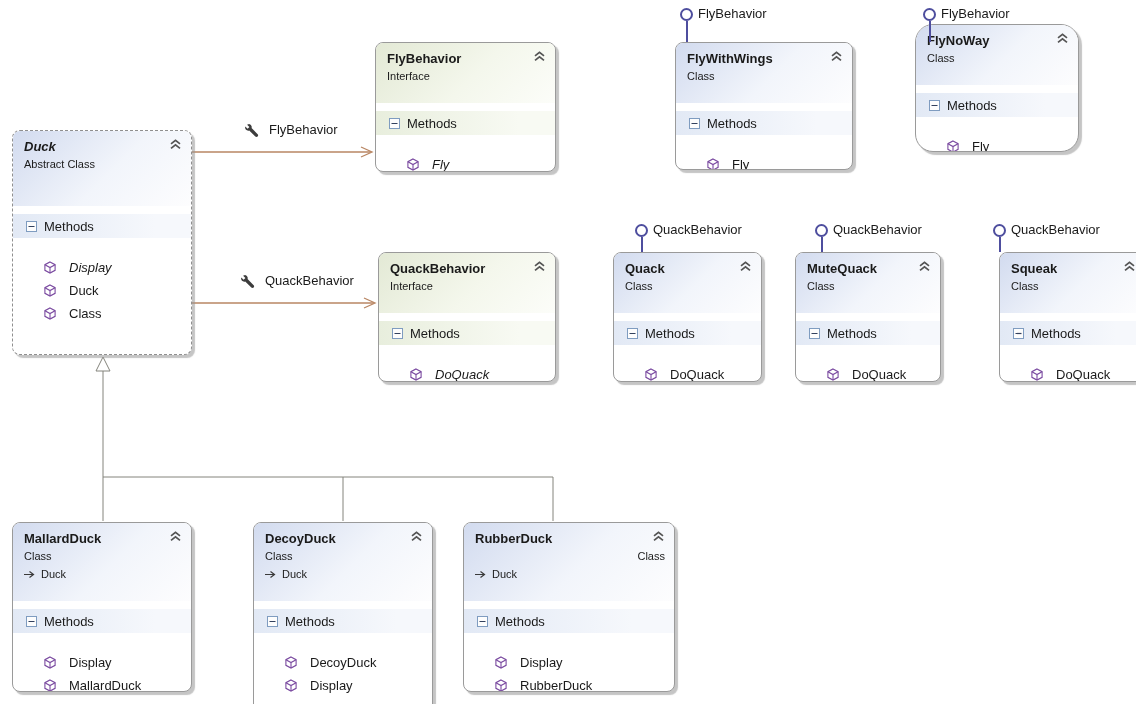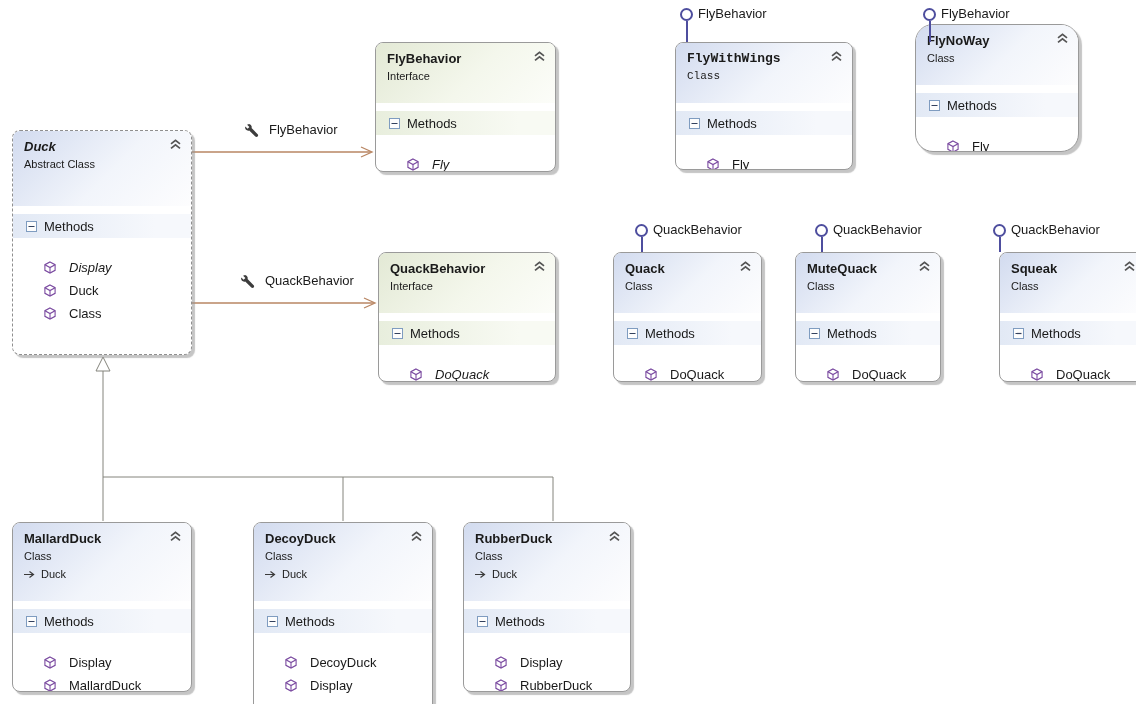--- a/index.html
+++ b/index.html
@@ -124,21 +124,21 @@
         <div class="mrow">
           <svg width="12" height="13" viewBox="0 0 12 13">
             <path d="M6 .9 L11.1 3.7 V9.3 L6 12.1 L.9 9.3 V3.7 Z" fill="none" stroke="#7a4aa0" stroke-width="1.1"></path>
             <path d="M.9 3.7 L6 6.5 L11.1 3.7 M6 6.5 V12.1" fill="none" stroke="#7a4aa0" stroke-width="1.1"></path>
           </svg>
           <span class="mname it">Fly</span>
         </div>
       </div>
     </div>
     <div class="node class" style="left: 675px; top: 42px; width: 178px; height: 128px;">
-      <div class="hdr" style="height: 60px; font-family: Liberation Mono, monospace;">
+      <div class="hdr" style="height: 60px;">
         <div class="hdr-top">
           <span class="nname">FlyWithWings</span>
           <svg width="13" height="11" viewBox="0 0 13 11">
             <path d="M2 4.8 L6.5 1.3 L11 4.8" stroke="#555" fill="none" stroke-width="1.7"></path>
             <path d="M2 9.3 L6.5 5.8 L11 9.3" stroke="#555" fill="none" stroke-width="1.7"></path>
           </svg>
         </div>
         <div class="kind">Class</div>
       </div>
       <div class="secrow">
@@ -388,21 +388,21 @@
         </div>
         <div class="mrow">
           <svg width="12" height="13" viewBox="0 0 12 13">
             <path d="M6 .9 L11.1 3.7 V9.3 L6 12.1 L.9 9.3 V3.7 Z" fill="none" stroke="#7a4aa0" stroke-width="1.1"></path>
             <path d="M.9 3.7 L6 6.5 L11.1 3.7 M6 6.5 V12.1" fill="none" stroke="#7a4aa0" stroke-width="1.1"></path>
           </svg>
           <span class="mname">Display</span>
         </div>
       </div>
     </div>
-    <div class="node class" style="left: 463px; top: 522px; width: 168px; height: 170px;">
+    <div class="node class" style="left: 463px; top: 522px; width: 212px; height: 170px; text-align: right;">
       <div class="hdr" style="height: 78px;">
         <div class="hdr-top">
           <span class="nname">RubberDuck</span>
           <svg width="13" height="11" viewBox="0 0 13 11">
             <path d="M2 4.8 L6.5 1.3 L11 4.8" stroke="#555" fill="none" stroke-width="1.7"></path>
             <path d="M2 9.3 L6.5 5.8 L11 9.3" stroke="#555" fill="none" stroke-width="1.7"></path>
           </svg>
         </div>
         <div class="kind">Class</div>
         <div class="baserow">

